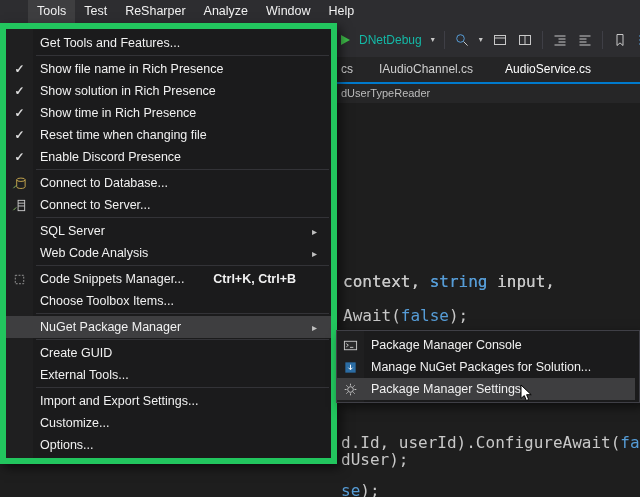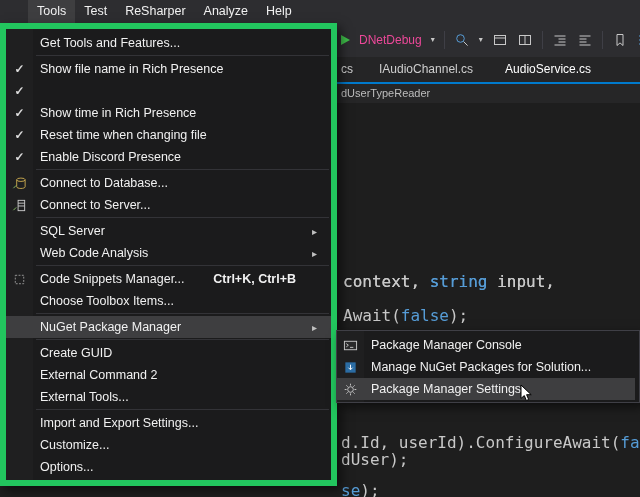--- a/index.html
+++ b/index.html
@@ -10,21 +10,21 @@
   .menubar{position:absolute;left:0;top:0;width:100%;height:23px;background:#2d2d30;display:flex;
            font-size:12.5px;color:#f1f1f1;z-index:5;padding-left:28px;}
   .mb-item{padding:0 9px;line-height:23px;white-space:nowrap;}
   .mb-item.open{background:#3e3e40;}
 
   
   .toolbar{position:absolute;left:0;top:23px;width:100%;height:34px;background:#2d2d30;z-index:1;}
   .tb{position:absolute;left:341px;top:0;height:34px;display:flex;align-items:center;gap:9px;color:#c8c8c8;}
   .tb .tsep{width:1px;height:18px;background:#3f3f46;}
   .play{width:0;height:0;border-left:9px solid #3FBE4A;border-top:5.5px solid transparent;border-bottom:5.5px solid transparent;}
-  .dbg-label{color:#ec4899;font-size:12px;}
+  .dbg-label{color:#14b8a6;font-size:12px;}
   .caret{font-size:8px;color:#c8c8c8;line-height:1;}
   .tico{display:flex;align-items:center;}
   .tico svg{display:block;}
 
   
   .tabrow{position:absolute;left:0;top:57px;width:100%;height:25px;background:#252526;
           border-bottom:2px solid #007ACC;display:flex;font-size:12px;color:#cfcfcf;z-index:1;}
   .tabpad{width:338px;flex:0 0 338px;}
   .tab{padding:0 16px;line-height:25px;white-space:nowrap;}
   .tab.cut{padding:0 10px 0 3px;}
@@ -79,20 +79,21 @@
   <div class="code-frag" style="left:343px;top:306px"><span>Await(</span><span class="tok-kw">false</span><span>);</span></div>
   <div class="code-frag" style="left:341px;top:433px"><span>d.Id, userId).ConfigureAwait(</span><span class="tok-kw">false</span><span>);</span></div>
   <div class="code-frag" style="left:341px;top:450px"><span>dUser);</span></div>
   <div class="code-frag" style="left:341px;top:481px"><span class="tok-kw">se</span><span>);</span></div>
 
   <div class="menubar">
     <span class="mb-item open">Tools</span>
     <span class="mb-item">Test</span>
     <span class="mb-item">ReSharper</span>
     <span class="mb-item">Analyze</span>
+    <span class="mb-item">Window</span>
     <span class="mb-item">Help</span>
   </div>
 
   <div class="toolbar">
     <div class="tb">
       <span class="play"></span>
       <span class="dbg-label">DNetDebug</span>
       <span class="caret">▾</span>
       <span class="tsep"></span>
       <span class="tico">
@@ -165,20 +166,21 @@
     <div class="mi">
       <span class="gut">
           <span class="chk">✓</span>
         </span>
       <span class="lbl">Show file name in Rich Presence</span>
     </div>
     <div class="mi">
       <span class="gut">
           <span class="chk">✓</span>
         </span>
+      <span class="lbl">Show solution in Rich Presence</span>
     </div>
     <div class="mi">
       <span class="gut">
           <span class="chk">✓</span>
         </span>
       <span class="lbl">Show time in Rich Presence</span>
     </div>
     <div class="mi">
       <span class="gut">
           <span class="chk">✓</span>
@@ -256,24 +258,20 @@
       <span class="gut"></span>
       <span class="lbl">NuGet Package Manager</span>
       <span class="arr">▸</span>
     </div>
 
     <div class="msep"></div>
 
     <div class="mi">
       <span class="gut"></span>
       <span class="lbl">Create GUID</span>
-    </div>
-    <div class="mi">
-      <span class="gut"></span>
-      <span class="lbl">External Command 2</span>
     </div>
     <div class="mi">
       <span class="gut"></span>
       <span class="lbl">External Tools...</span>
     </div>
 
     <div class="msep"></div>
 
     <div class="mi">
       <span class="gut"></span>

